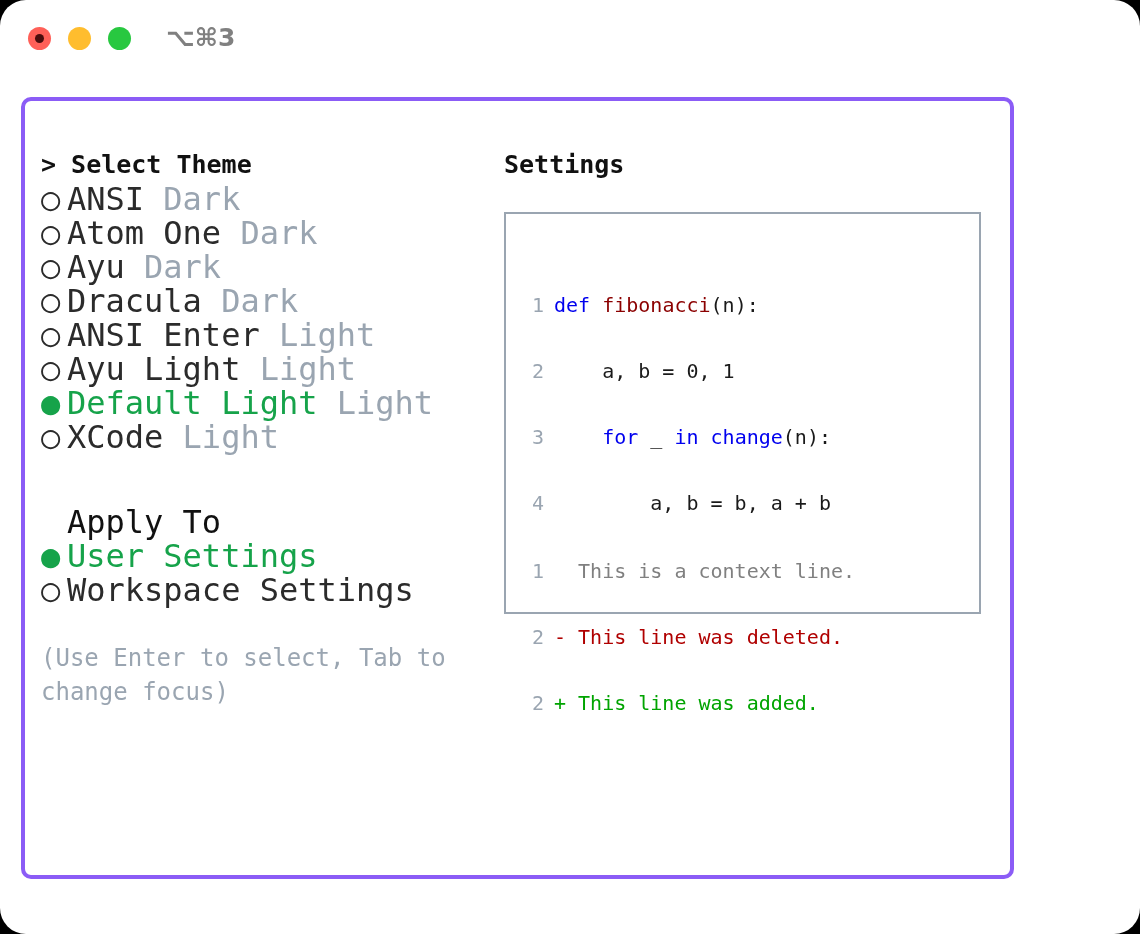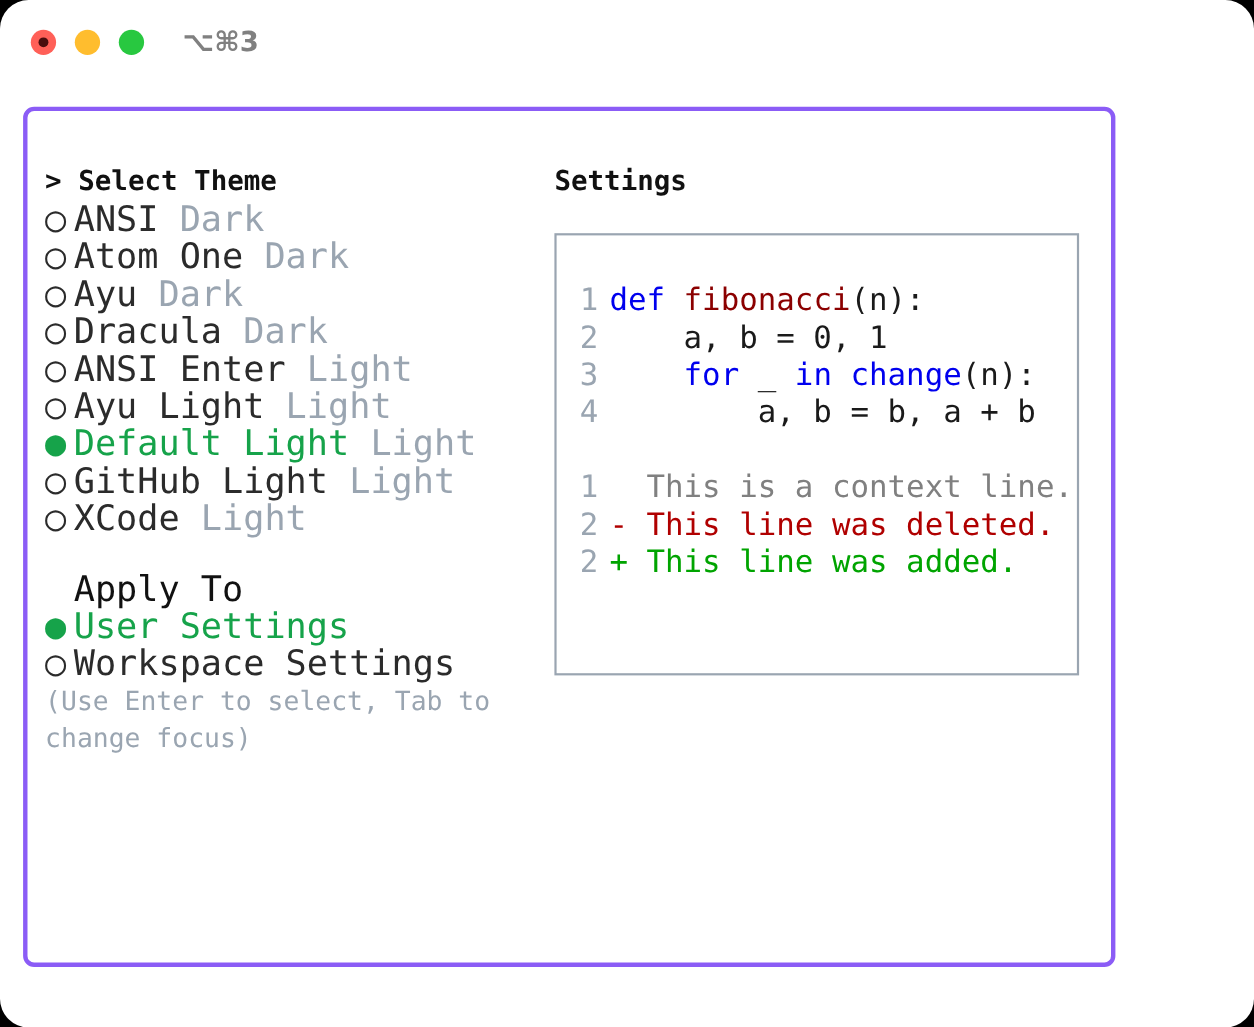--- a/index.html
+++ b/index.html
@@ -100,27 +100,28 @@
     font-weight: bold;
     color: #111111;
     font-size: 25px;
   }
   .theme-name { color: #2b2b2b; }
   .theme-kind { color: #9aa5b1; }
   .row.selected .marker,
   .row.selected .theme-name,
   .row.selected .option-label { color: #16a34a; }
 
-  #apply-section { margin-top: 30px; }
+  #apply-section { margin-top: 51px; }
   #apply-to-header {
     font-weight: normal;
     color: #111111;
     padding-left: 26px;
   }
   #hint-text {
+    margin-top: 34px;
     font-size: 24px;
     line-height: 34px;
     color: #9aa5b1;
     width: 420px;
   }
 
   
   #preview-column {
     position: absolute;
     left: 479px;
@@ -142,23 +143,24 @@
     background: #ffffff;
     position: relative;
   }
   #code-area {
     position: absolute;
     left: 14px;
     top: 42px;
     right: 6px;
   }
   .code-line {
-    font-size: 28px;
-    line-height: 34px;
-    white-space: pre;
+    font-size: 20px;
+    line-height: 34px;
+    white-space: pre;
+    margin-top: 32px;
   }
   .ln {
     display: inline-block;
     width: 24px;
     text-align: right;
     color: #9aa5b1;
     margin-right: 10px;
   }
   .kw   { color: #0000ee; }
   .fn   { color: #8b0000; }
@@ -186,21 +188,20 @@
     <div id="theme-column">
       <div class="row" id="select-theme-header">&gt; Select Theme</div>
       <div id="theme-list">
           <div class="row"><span class="marker">○</span><span class="theme-name">ANSI </span><span class="theme-kind">Dark</span></div>
           <div class="row"><span class="marker">○</span><span class="theme-name">Atom One </span><span class="theme-kind">Dark</span></div>
           <div class="row"><span class="marker">○</span><span class="theme-name">Ayu </span><span class="theme-kind">Dark</span></div>
           <div class="row"><span class="marker">○</span><span class="theme-name">Dracula </span><span class="theme-kind">Dark</span></div>
           <div class="row"><span class="marker">○</span><span class="theme-name">ANSI Enter </span><span class="theme-kind">Light</span></div>
           <div class="row"><span class="marker">○</span><span class="theme-name">Ayu Light </span><span class="theme-kind">Light</span></div>
           <div class="row selected"><span class="marker">●</span><span class="theme-name">Default Light </span><span class="theme-kind">Light</span></div>
-          <div class="row"><span class="marker">○</span><span class="theme-name">GitHub Light </span><span class="theme-kind">Light</span></div>
           <div class="row"><span class="marker">○</span><span class="theme-name">XCode </span><span class="theme-kind">Light</span></div>
         </div>
 
       <div id="apply-section">
         <div class="row" id="apply-to-header">Apply To</div>
         <div id="apply-list">
             <div class="row selected"><span class="marker">●</span><span class="option-label">User Settings</span></div>
             <div class="row"><span class="marker">○</span><span class="option-label">Workspace Settings</span></div>
           </div>
       </div>

